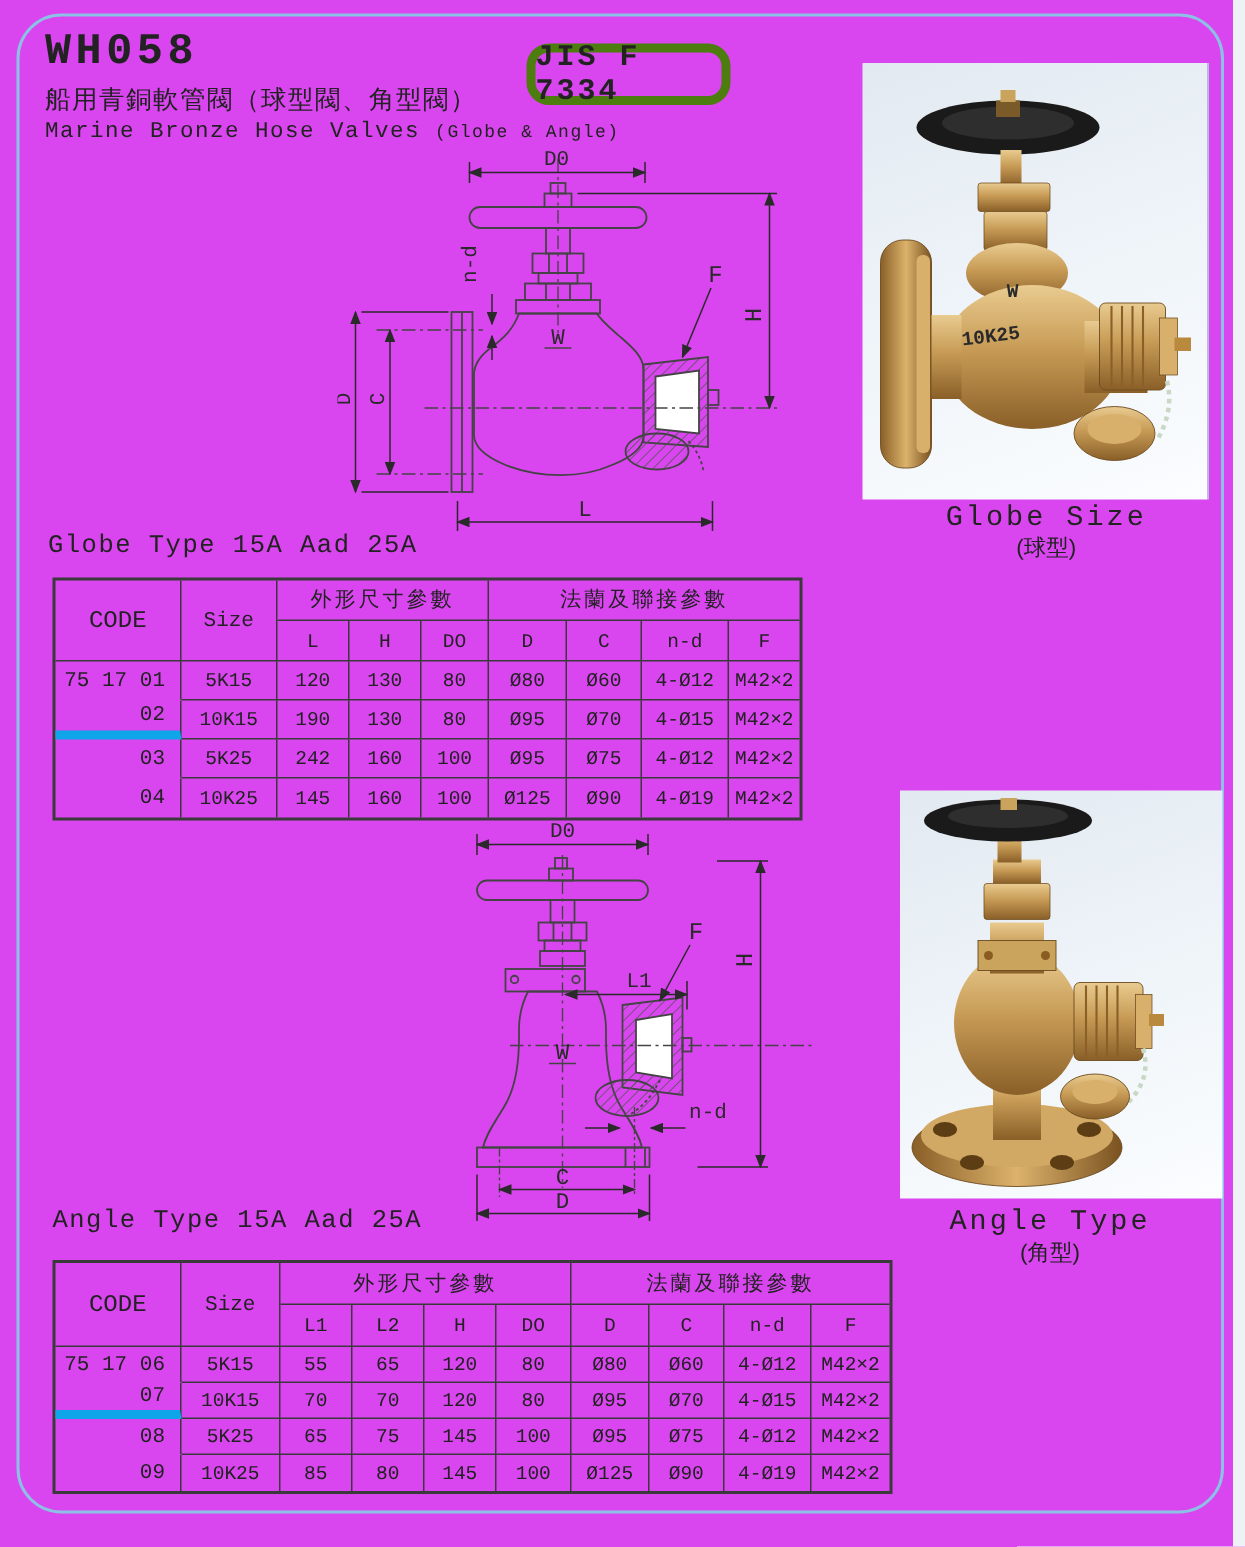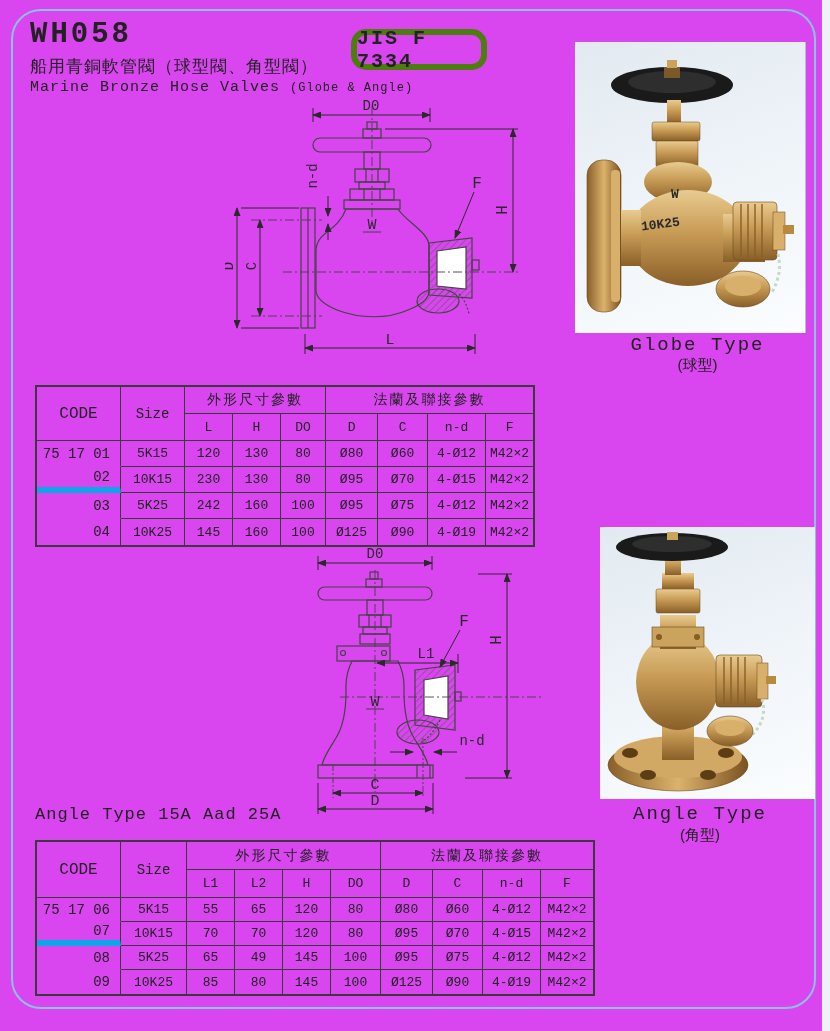--- a/index.html
+++ b/index.html
@@ -163,23 +163,24 @@
       <line x1="180" y1="162" x2="180" y2="216"></line>
         <line x1="187" y1="162" x2="187" y2="216"></line>
     </g>
     <rect x="198" y="170" width="12" height="38" fill="#d9b06b" stroke="#6b4a1e" stroke-width="0.5"></rect>
     <rect x="208" y="183" width="11" height="9" fill="#b98a3e"></rect>
 
     <path d="M203,212 Q208,232 196,252" fill="none" stroke="#c8d8c4" stroke-width="3" stroke-dasharray="3 3"></path>
     <ellipse cx="168" cy="247" rx="27" ry="18" fill="url(#gp-bz)" stroke="#6b4a1e" stroke-width="0.6"></ellipse>
     <ellipse cx="168" cy="244" rx="18" ry="10" fill="#d9b06b"></ellipse>
   </svg>
-  <div class="abs caption" style="left:575px;top:334px;width:245px;">Globe Type</div>
+  <div class="abs caption" style="left:575px;top:334px;width:245px;">Globe Size</div>
   <div class="abs caption-zh" style="left:575px;top:356px;width:245px;">(球型)</div>
 
+  <div class="abs sec-label" style="left:32px;top:355px;">Globe Type 15A Aad 25A</div>
 
   <table class="spec abs" id="t-globe" style="left:35px;top:385px;width:496px;">
     <colgroup>
         <col style="width:84px">
         <col style="width:64px">
         <col style="width:48px">
         <col style="width:48px">
         <col style="width:45px">
         <col style="width:52px">
         <col style="width:50px">
@@ -211,21 +212,21 @@
           <td>130</td>
           <td>80</td>
           <td>Ø80</td>
           <td>Ø60</td>
           <td>4-Ø12</td>
           <td>M42×2</td>
         </tr>
         <tr>
           <td class="code sep">02</td>
           <td>10K15</td>
-          <td>230</td>
+          <td>190</td>
           <td>130</td>
           <td>80</td>
           <td>Ø95</td>
           <td>Ø70</td>
           <td>4-Ø15</td>
           <td>M42×2</td>
         </tr>
         <tr>
           <td class="code">03</td>
           <td>5K25</td>
@@ -430,21 +431,21 @@
           <td>80</td>
           <td>Ø95</td>
           <td>Ø70</td>
           <td>4-Ø15</td>
           <td>M42×2</td>
         </tr>
         <tr>
           <td class="code">08</td>
           <td>5K25</td>
           <td>65</td>
-          <td>49</td>
+          <td>75</td>
           <td>145</td>
           <td>100</td>
           <td>Ø95</td>
           <td>Ø75</td>
           <td>4-Ø12</td>
           <td>M42×2</td>
         </tr>
         <tr>
           <td class="code">09</td>
           <td>10K25</td>

